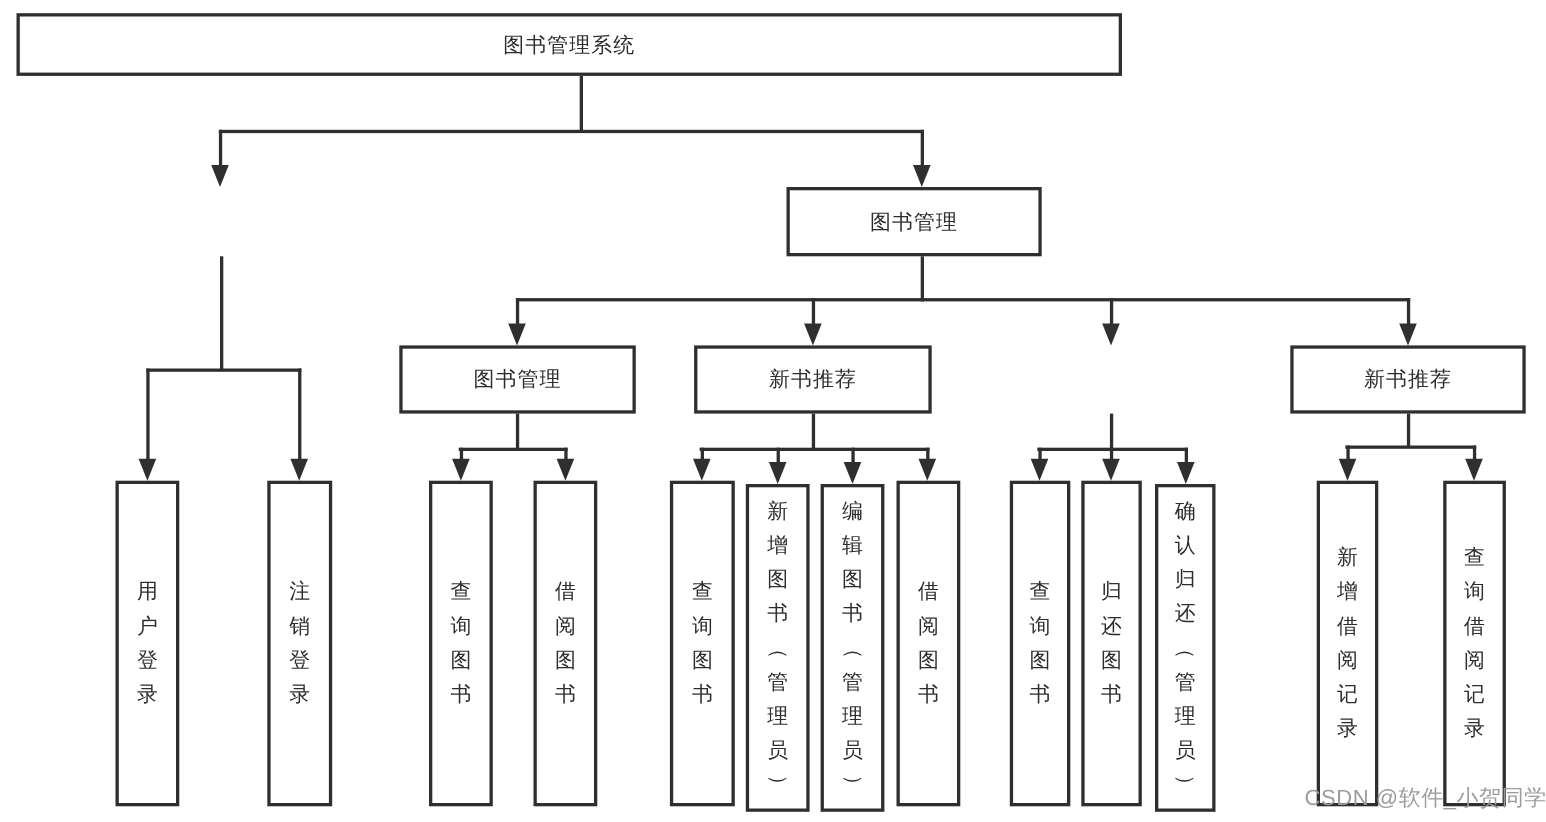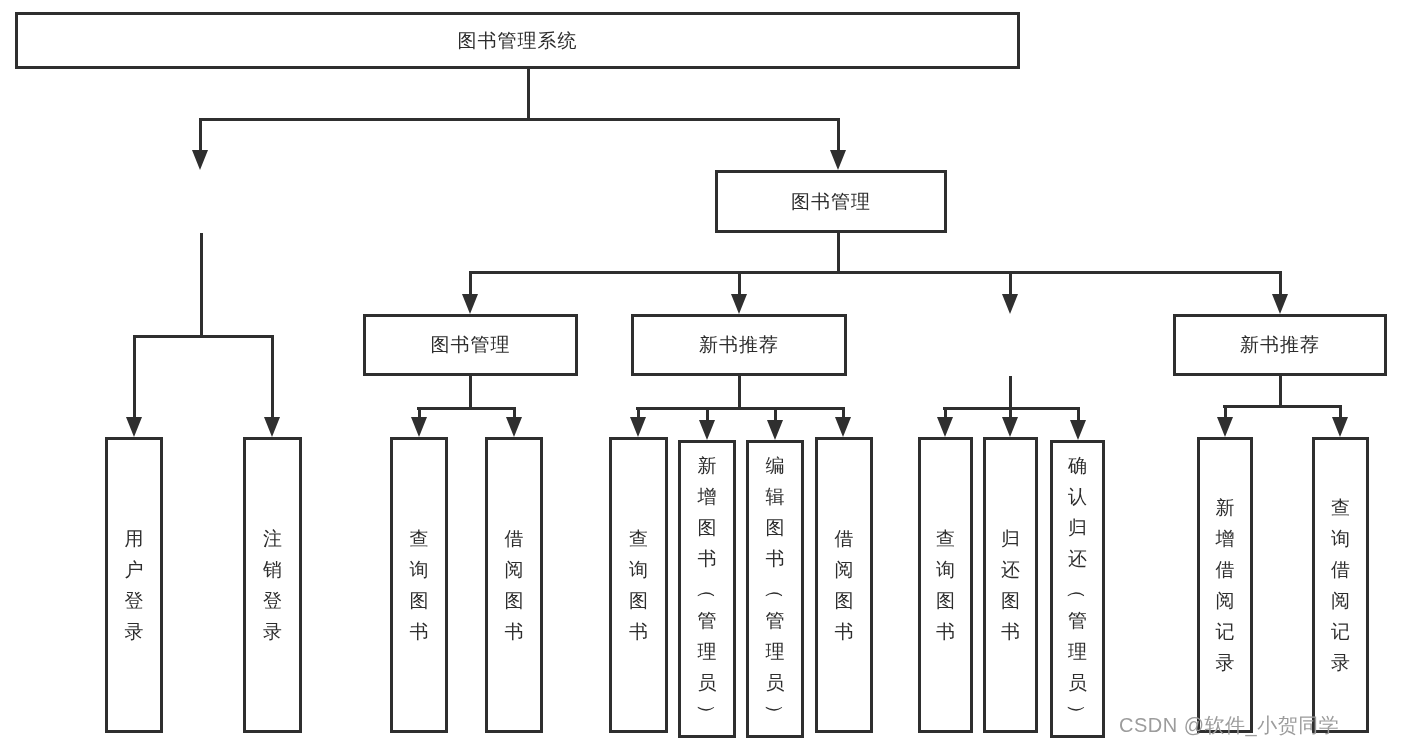--- a/index.html
+++ b/index.html
@@ -29,21 +29,21 @@
   .vch.rot{transform:rotate(90deg);}
   .line{position:absolute;background:var(--line);}
   .line.v{width:3px;}
   .line.h{height:3px;}
   .arrow{
     position:absolute;width:0;height:0;
     border-left:8px solid transparent;border-right:8px solid transparent;
     border-top:20px solid var(--line);
   }
   .watermark{
-    position:absolute;left:1119px;top:712px;font-size:20px;color:var(--wm);
+    position:absolute;left:1186px;top:712px;font-size:20px;color:var(--wm);
     white-space:nowrap;z-index:5;letter-spacing:0.5px;
   }
 </style>
 </head>
 <body>
 
 <div class="stage">
 
   <div class="node" style="left:15px;top:12px;width:1005px;height:57px">
     <span class="hlabel">图书管理系统</span>

